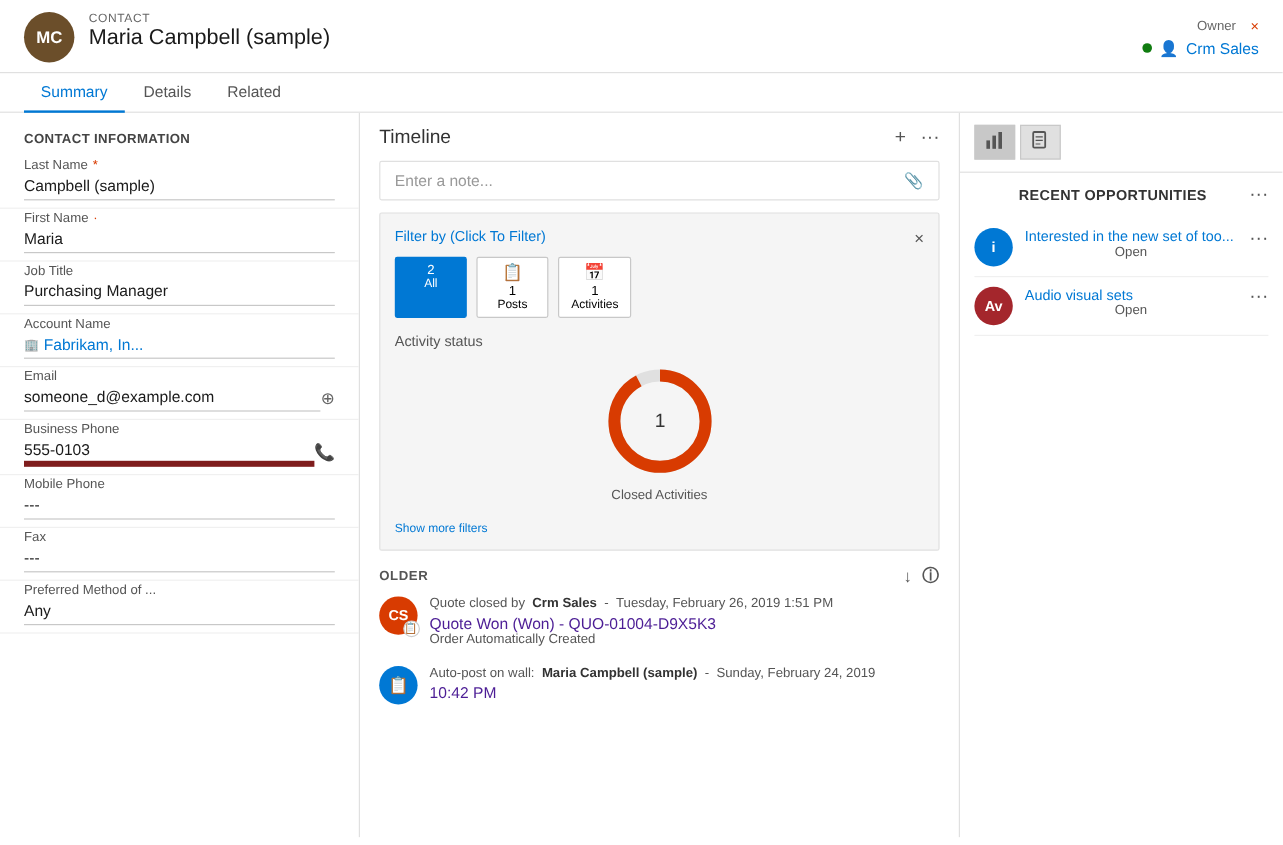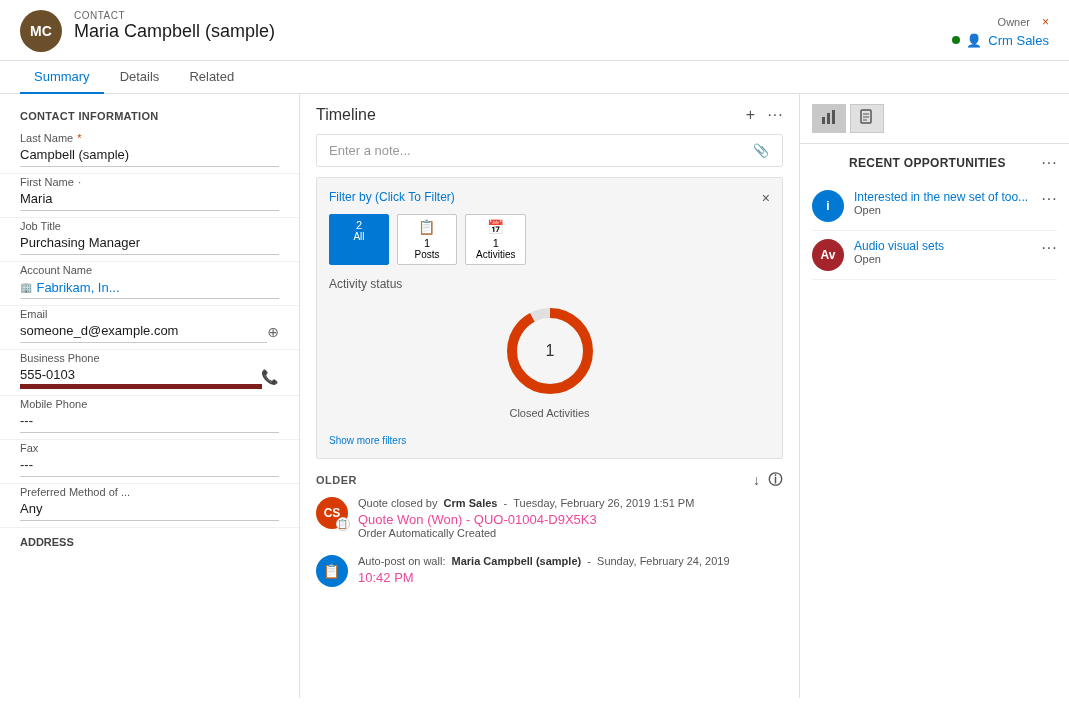--- a/index.html
+++ b/index.html
@@ -74,39 +74,39 @@
     .section-separator { font-size: 11px; color: #555; font-weight: 600; margin: 12px 0 8px 0; letter-spacing: 0.5px; display: flex; align-items: center; justify-content: space-between; }
     .section-sep-actions { display: flex; gap: 8px; align-items: center; }
     .sep-icon { cursor: pointer; color: #555; font-size: 14px; }
 
     .timeline-entry { display: flex; gap: 10px; margin-bottom: 16px; }
     .entry-avatar { width: 32px; height: 32px; border-radius: 50%; flex-shrink: 0; display: flex; align-items: center; justify-content: center; color: #fff; font-size: 12px; font-weight: 600; position: relative; }
     .entry-avatar .entry-avatar-badge { position: absolute; bottom: -2px; right: -2px; width: 14px; height: 14px; border-radius: 50%; background: #fff; display: flex; align-items: center; justify-content: center; font-size: 9px; border: 1px solid #ccc; }
     .entry-content { flex: 1; }
     .entry-meta { font-size: 11px; color: #555; margin-bottom: 3px; }
     .entry-meta strong { color: #333; }
-    .entry-body { font-size: 13px; font-weight: 500; color: #ec4899; }
+    .entry-body { font-size: 13px; font-weight: 500; color: #4c1d95; }
     .entry-sub { font-size: 11px; color: #555; }
 
     
     .right-panel { width: 270px; flex-shrink: 0; border-left: 1px solid #e0e0e0; padding: 10px 0; overflow-y: auto; }
     .right-panel-tabs { display: flex; gap: 4px; padding: 0 12px 10px 12px; border-bottom: 1px solid #e0e0e0; }
     .rp-tab { padding: 4px 8px; cursor: pointer; background: #e0e0e0; border: 1px solid #c8c8c8; font-size: 12px; }
     .rp-tab.active { background: #c8c8c8; }
 
     .recent-section { padding: 10px 12px; }
     .recent-section-header { display: flex; align-items: center; justify-content: space-between; margin-bottom: 10px; }
     .recent-section-title { font-size: 12px; font-weight: 600; color: #333; text-transform: uppercase; letter-spacing: 0.3px; padding-left: 37px; }
     .recent-more { cursor: pointer; color: #555; font-size: 16px; }
 
     .opportunity-item { display: flex; align-items: flex-start; gap: 10px; padding: 8px 0; border-bottom: 1px solid #f0f0f0; }
     .opp-avatar { width: 32px; height: 32px; border-radius: 50%; flex-shrink: 0; display: flex; align-items: center; justify-content: center; color: #fff; font-size: 12px; font-weight: 600; }
     .opp-content { flex: 1; }
     .opp-title { font-size: 12px; color: #0078d4; cursor: pointer; }
-    .opp-status { font-size: 11px; color: #555; }
+    .opp-status { font-size: 11px; color: #555; text-align: center; }
     .opp-more { cursor: pointer; color: #555; font-size: 16px; }
 
     
     ::-webkit-scrollbar { width: 6px; }
     ::-webkit-scrollbar-track { background: #f5f5f5; }
     ::-webkit-scrollbar-thumb { background: #c8c8c8; border-radius: 3px; }
   </style>
 </head>
 <body>
 
@@ -193,21 +193,20 @@
     <div class="field-group">
       <div class="field-label">Fax</div>
       <div class="field-value">---</div>
     </div>
 
     <div class="field-group">
       <div class="field-label">Preferred Method of ...</div>
       <div class="field-value">Any</div>
     </div>
 
-    <div class="address-title">ADDRESS</div>
   </div>
 
   <div class="middle-panel">
     <div class="timeline-header">
       <span class="timeline-title">Timeline</span>
       <div class="timeline-actions">
         <span class="timeline-icon-btn">+</span>
         <span class="timeline-icon-btn">···</span>
       </div>
     </div>

